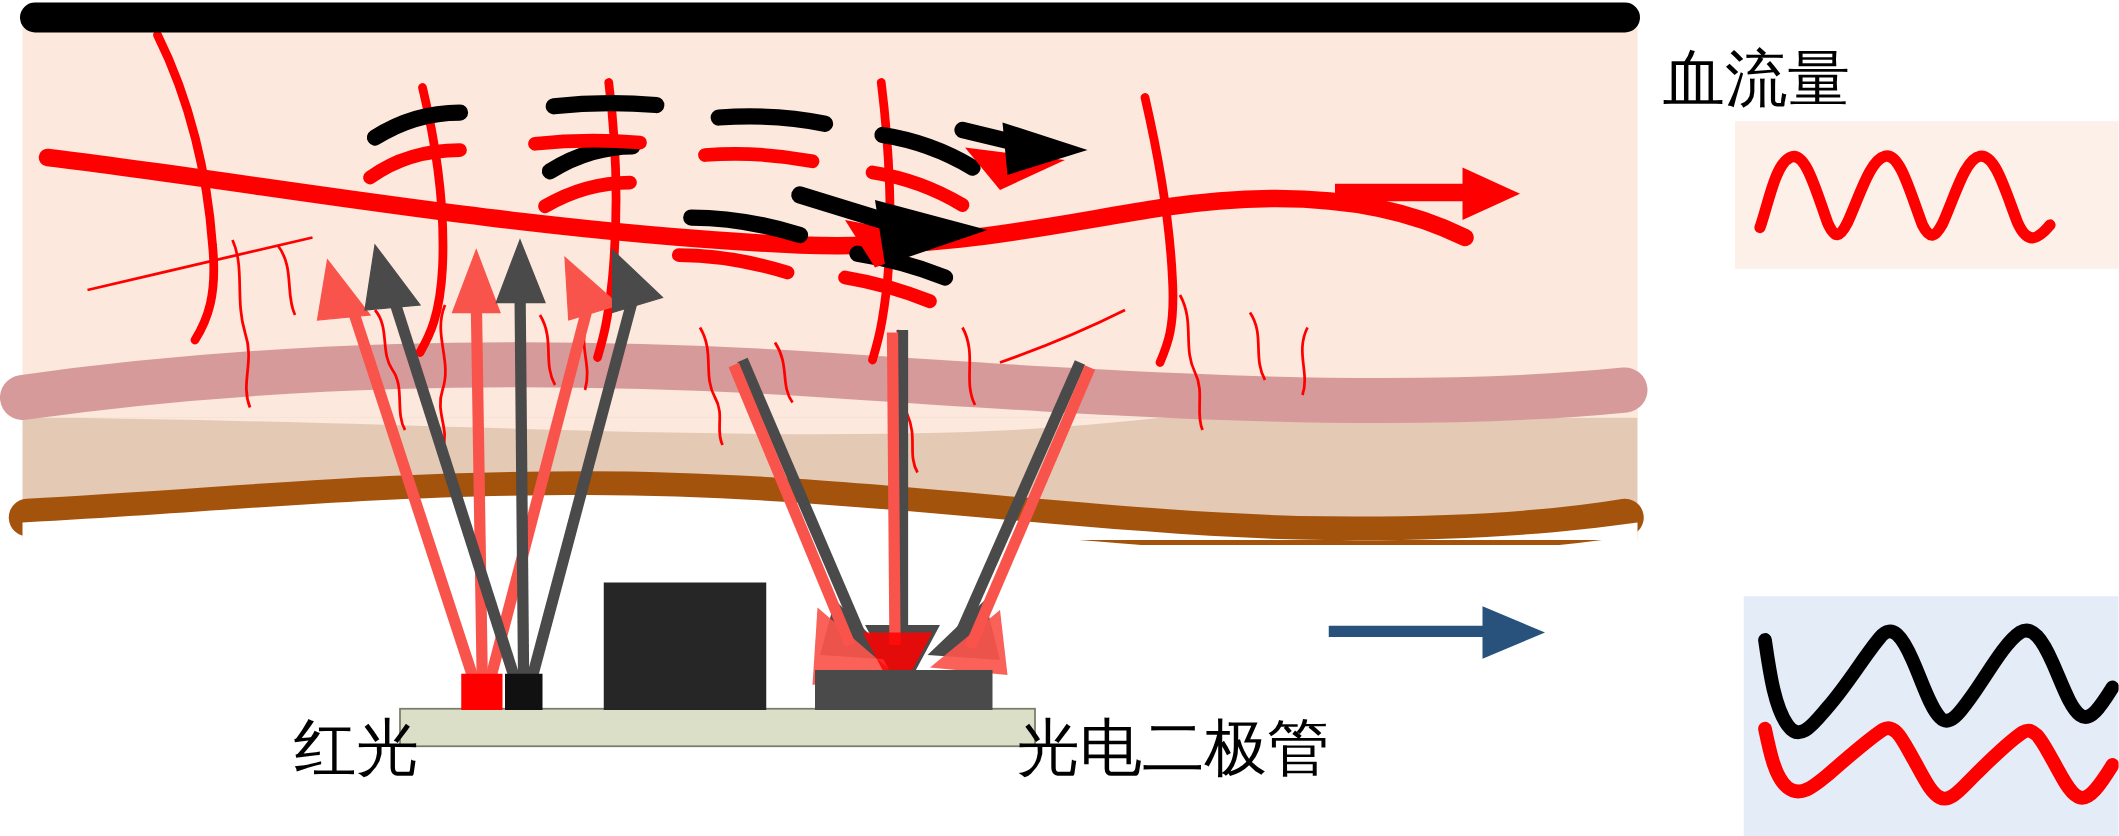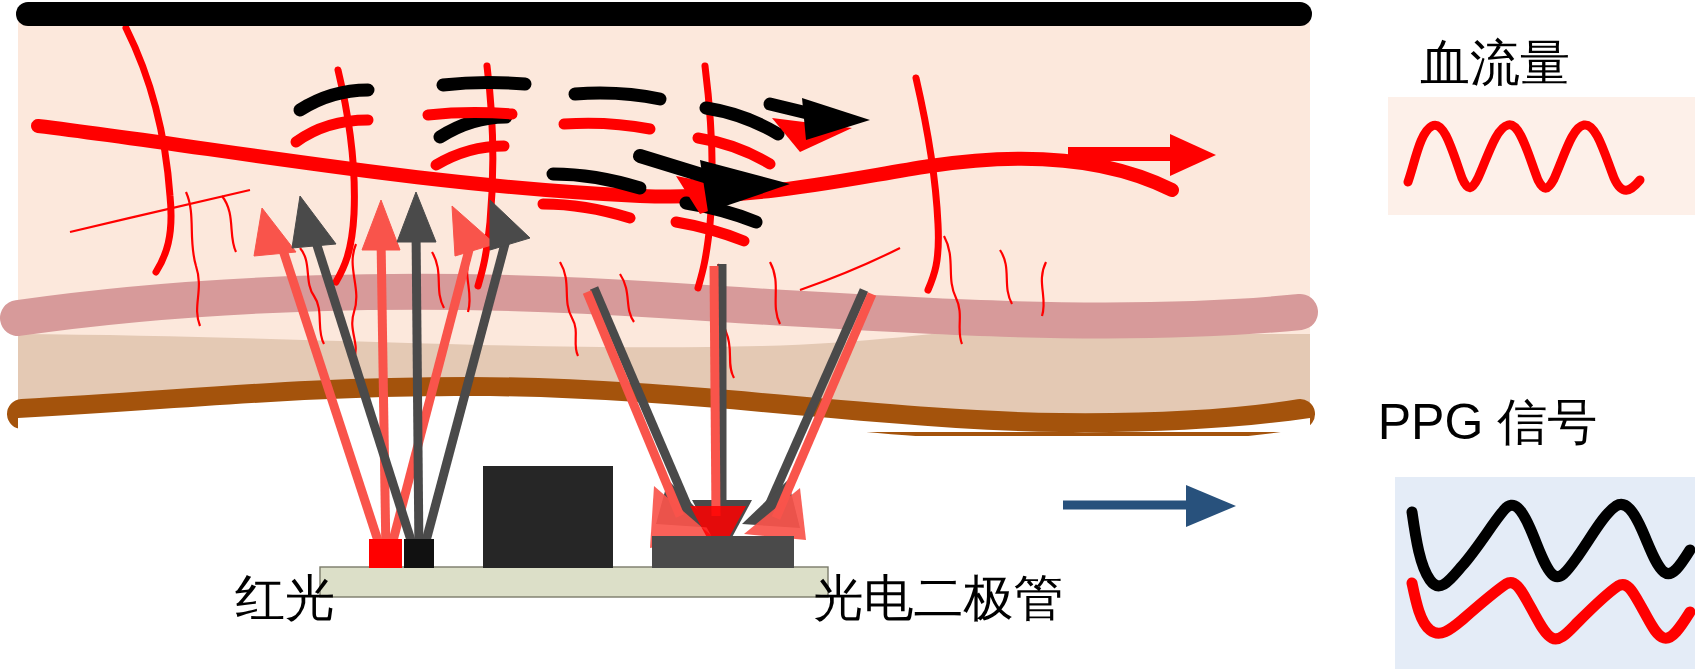--- a/index.html
+++ b/index.html
@@ -3,21 +3,21 @@
 <meta charset="utf-8">
 <style>
   html,body{margin:0;padding:0;background:#ffffff;}
   body{width:1695px;height:669px;overflow:hidden;
        font-family:"Liberation Sans","DejaVu Sans",sans-serif;}
   #stage{position:relative;width:1695px;height:669px;background:#ffffff;}
   #stage svg.layer{position:absolute;left:0;top:0;width:1695px;height:669px;}
   .lbl{position:absolute;color:#000;font-weight:400;line-height:1.08;white-space:pre;}
   #lbl-light{left:150px;top:463px;width:270px;text-align:center;font-size:50px;}
   #lbl-pd{left:806px;top:463px;width:265px;text-align:center;font-size:50px;}
-  #lbl-flow{left:1330px;top:36px;width:330px;text-align:center;font-size:50px;}
+  #lbl-flow{left:1330px;top:36px;width:330px;font-size:50px;}
   #lbl-ppg{left:1315px;top:395px;width:345px;text-align:center;font-size:50px;}
 </style>
 </head>
 <body>
 
 <div id="stage">
 
   <svg class="layer" viewBox="0 0 1695 669">
     <defs>
       <clipPath id="skinClip">
@@ -206,15 +206,14 @@
     
   </div>
 
   <div class="lbl" id="lbl-pd">
     <div>光电二极管</div>
     
   </div>
 
   <div class="lbl" id="lbl-flow">血流量</div>
 
-  <div class="lbl" id="lbl-ppg">PPG 信号</div>
 
 </div>
 
 </body></html>

